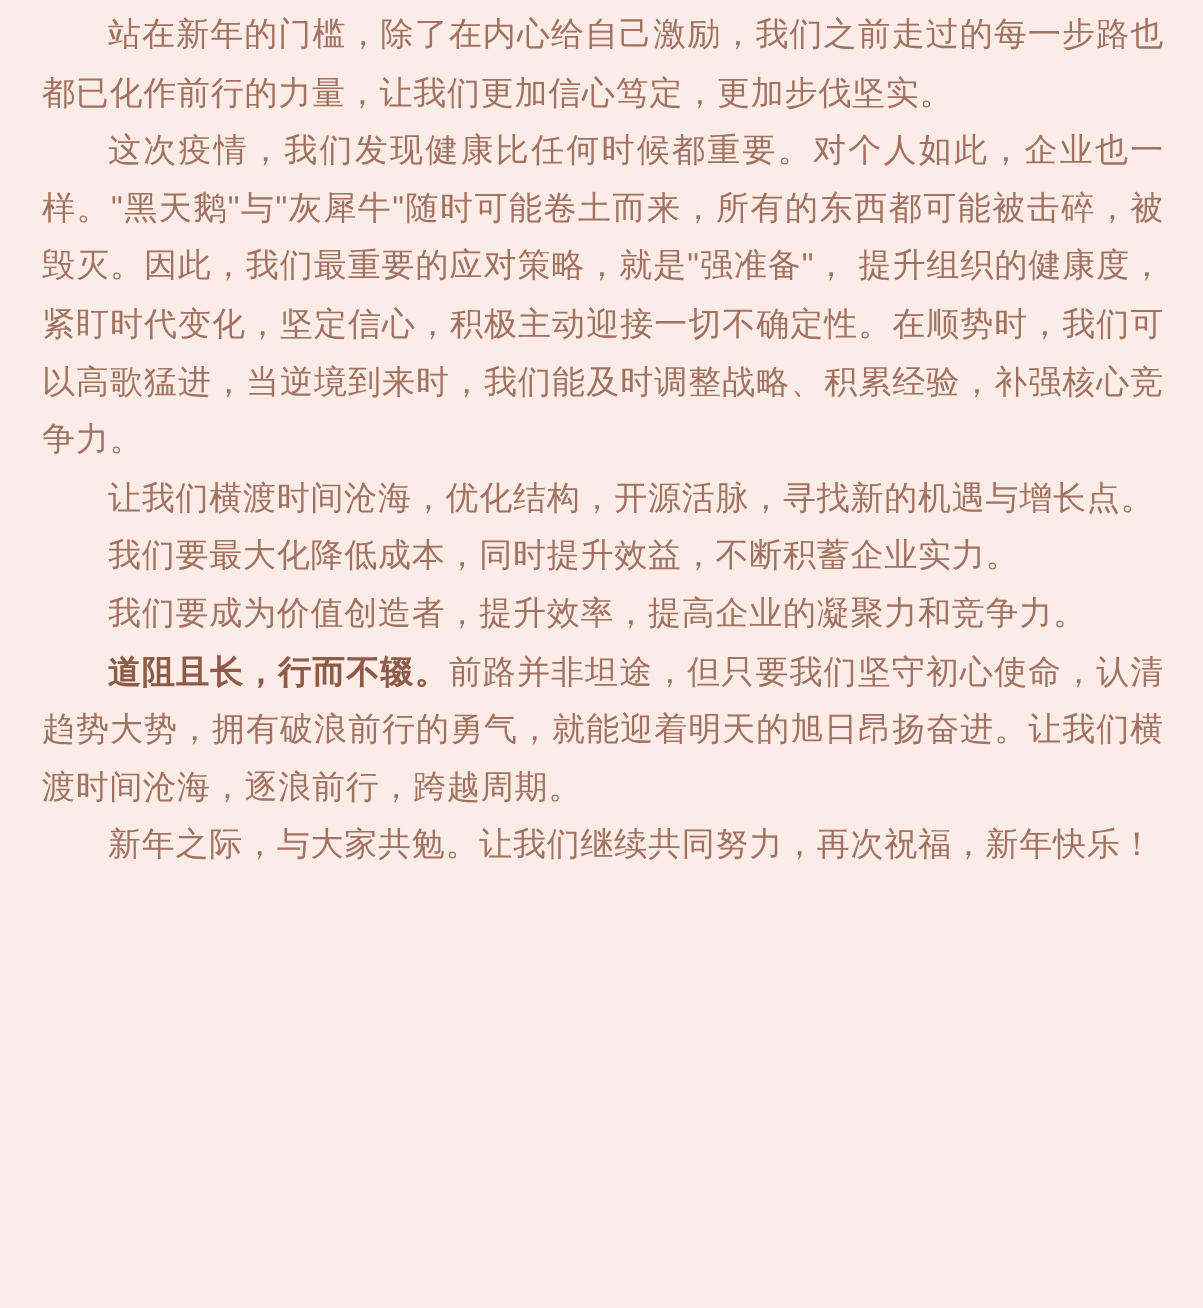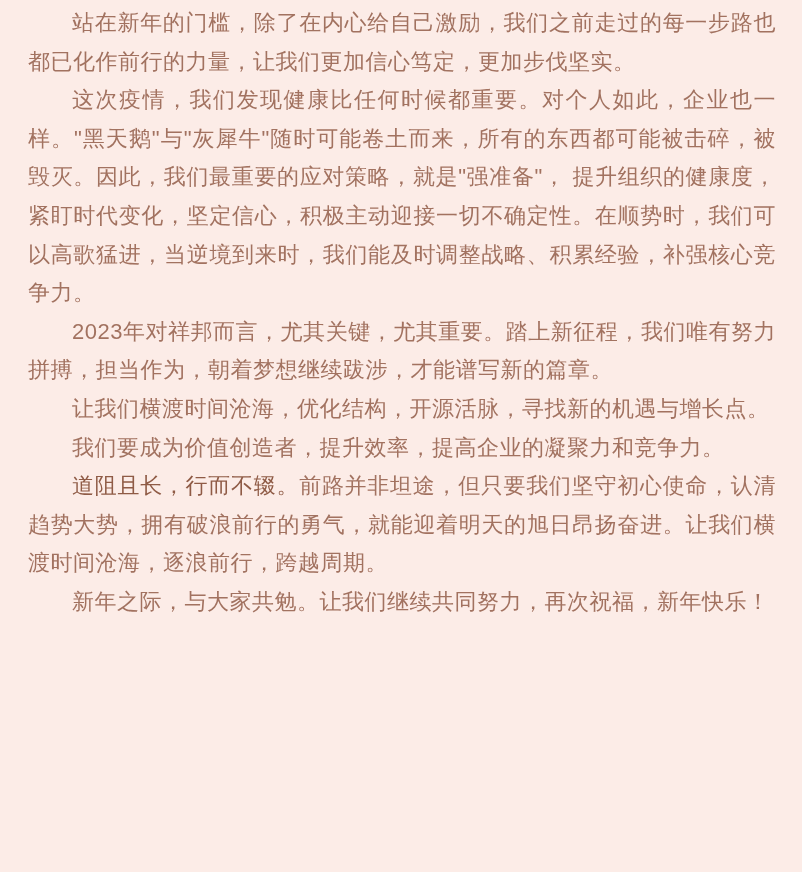--- a/index.html
+++ b/index.html
@@ -27,31 +27,31 @@
     line-height: 38.6px;
     color: var(--text-color, #a27260);
     text-align: justify;
     letter-spacing: 0.5px;
   }
   .para {
     margin: 0;
     text-indent: 2em;
   }
   .para strong {
-    font-weight: 400;
+    font-weight: 700;
     color: var(--bold-color, #8f5b46);
     margin-top: 48px;
   }
 </style>
 </head>
 <body>
 
 <div class="page">
   <div class="doc" id="letter-body">
       <p class="para"><span>站在新年的门槛，除了在内心给自己激励，我们之前走过的每一步路也都已化作前行的力量，让我们更加信心笃定，更加步伐坚实。</span></p>
       <p class="para"><span>这次疫情，我们发现健康比任何时候都重要。对个人如此，企业也一样。"黑天鹅"与"灰犀牛"随时可能卷土而来，所有的东西都可能被击碎，被毁灭。因此，我们最重要的应对策略，就是"强准备"， 提升组织的健康度，紧盯时代变化，坚定信心，积极主动迎接一切不确定性。在顺势时，我们可以高歌猛进，当逆境到来时，我们能及时调整战略、积累经验，补强核心竞争力。</span></p>
-      <p class="para"><span>2023年对祥邦而言，尤其关键，尤其重要。踏上新征程，我们唯有努力拼搏，担当作为，朝着梦想继续跋涉，才能谱写新的篇章。</span></p>
       <p class="para"><span>让我们横渡时间沧海，优化结构，开源活脉，寻找新的机遇与增长点。</span></p>
+      <p class="para"><span>我们要最大化降低成本，同时提升效益，不断积蓄企业实力。</span></p>
       <p class="para"><span>我们要成为价值创造者，提升效率，提高企业的凝聚力和竞争力。</span></p>
       <p class="para"><strong>道阻且长，行而不辍。</strong><span>前路并非坦途，但只要我们坚守初心使命，认清趋势大势，拥有破浪前行的勇气，就能迎着明天的旭日昂扬奋进。让我们横渡时间沧海，逐浪前行，跨越周期。</span></p>
       <p class="para"><span>新年之际，与大家共勉。让我们继续共同努力，再次祝福，新年快乐！</span></p>
     </div>
 </div>
 
 </body></html>

